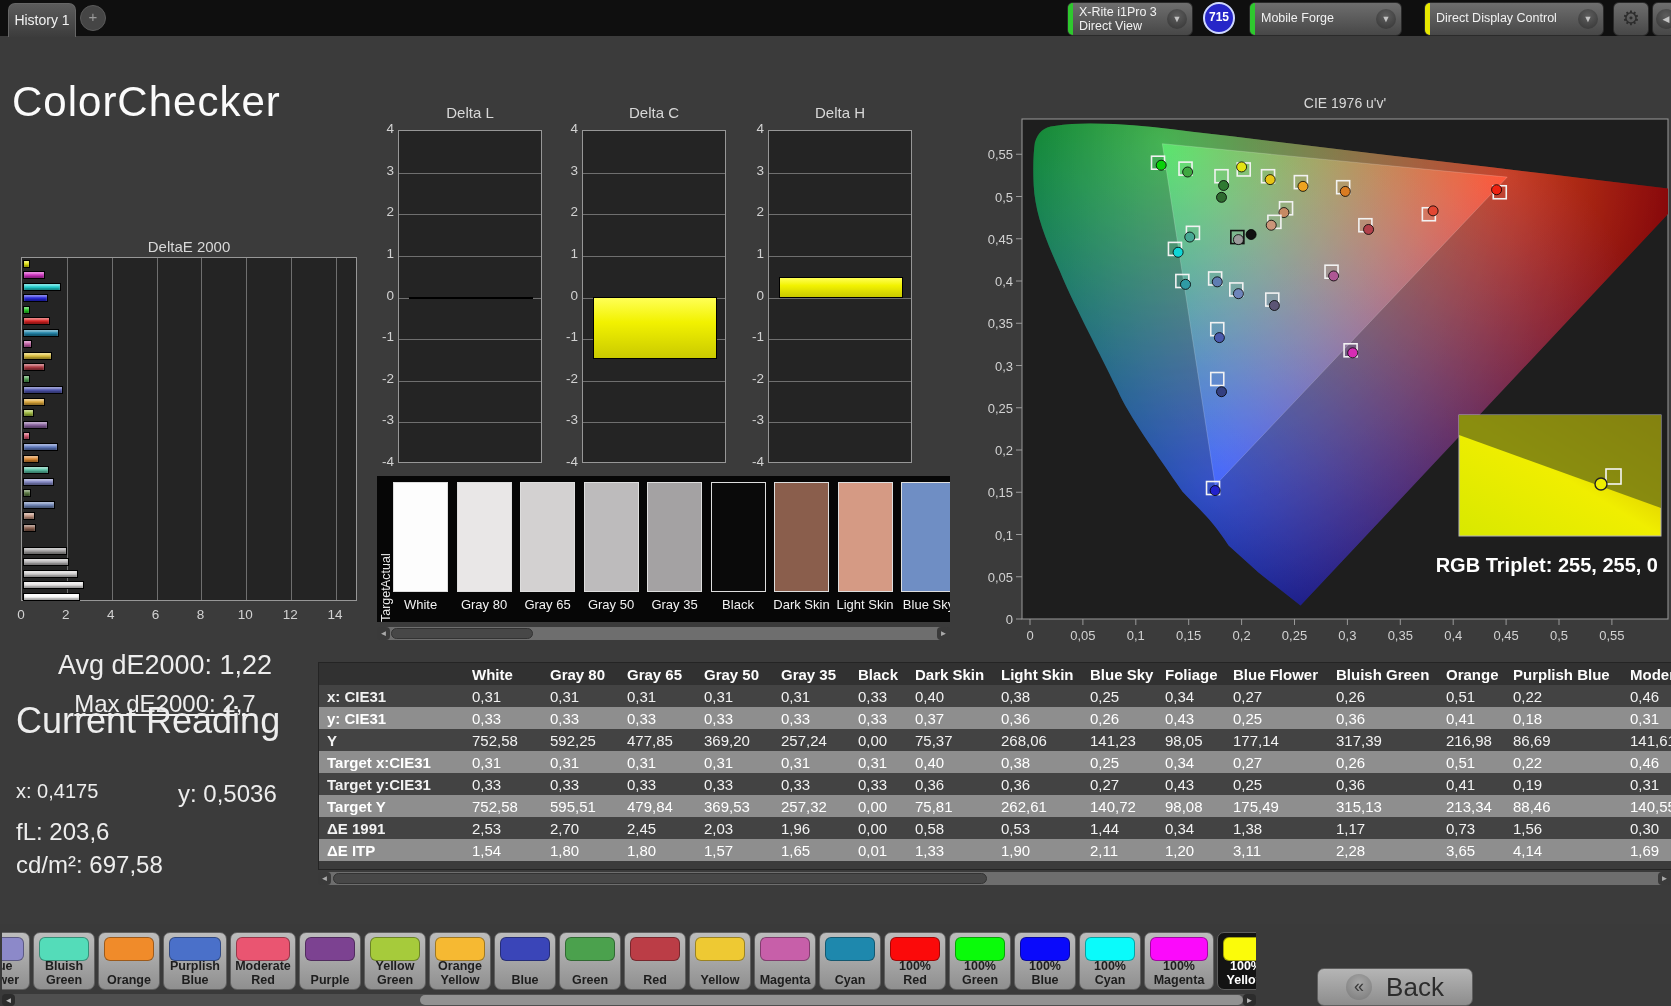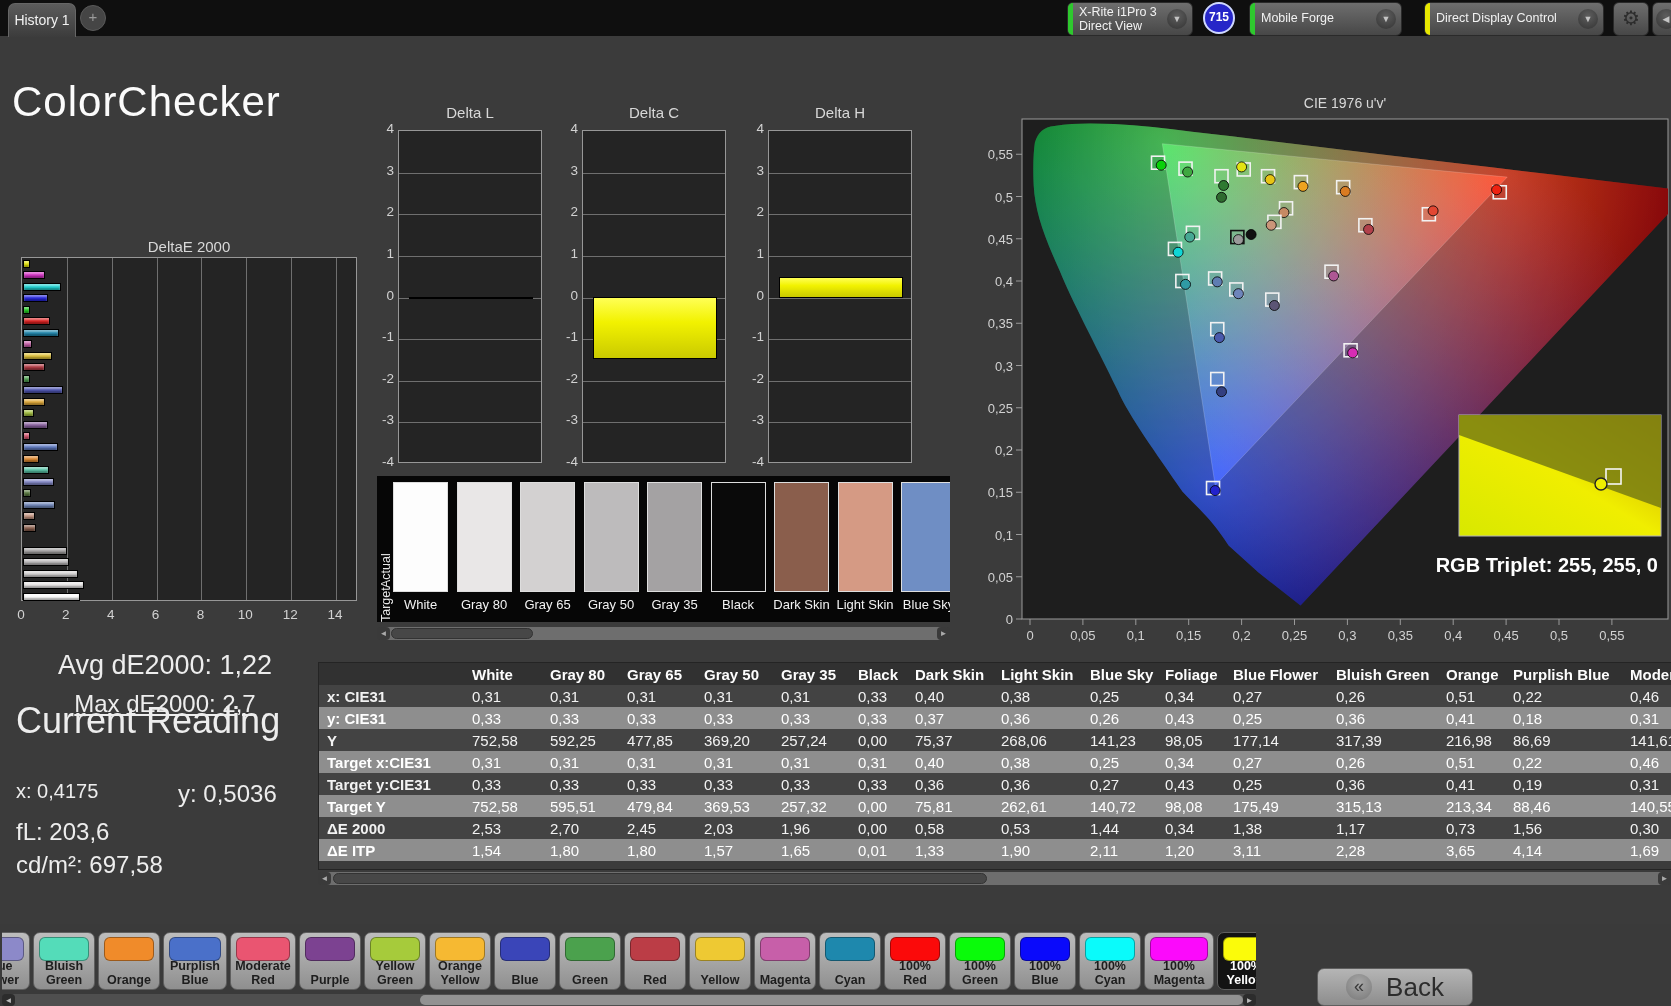--- a/index.html
+++ b/index.html
@@ -547,21 +547,21 @@
             <td>262,61</td>
             <td>140,72</td>
             <td>98,08</td>
             <td>175,49</td>
             <td>315,13</td>
             <td>213,34</td>
             <td>88,46</td>
             <td>140,55</td>
           </tr>
           <tr class="dark">
-            <td class="lbl">ΔE 2000</td>
+            <td class="lbl">ΔE 1991</td>
             <td>2,53</td>
             <td>2,70</td>
             <td>2,45</td>
             <td>2,03</td>
             <td>1,96</td>
             <td>0,00</td>
             <td>0,58</td>
             <td>0,53</td>
             <td>1,44</td>
             <td>0,34</td>

